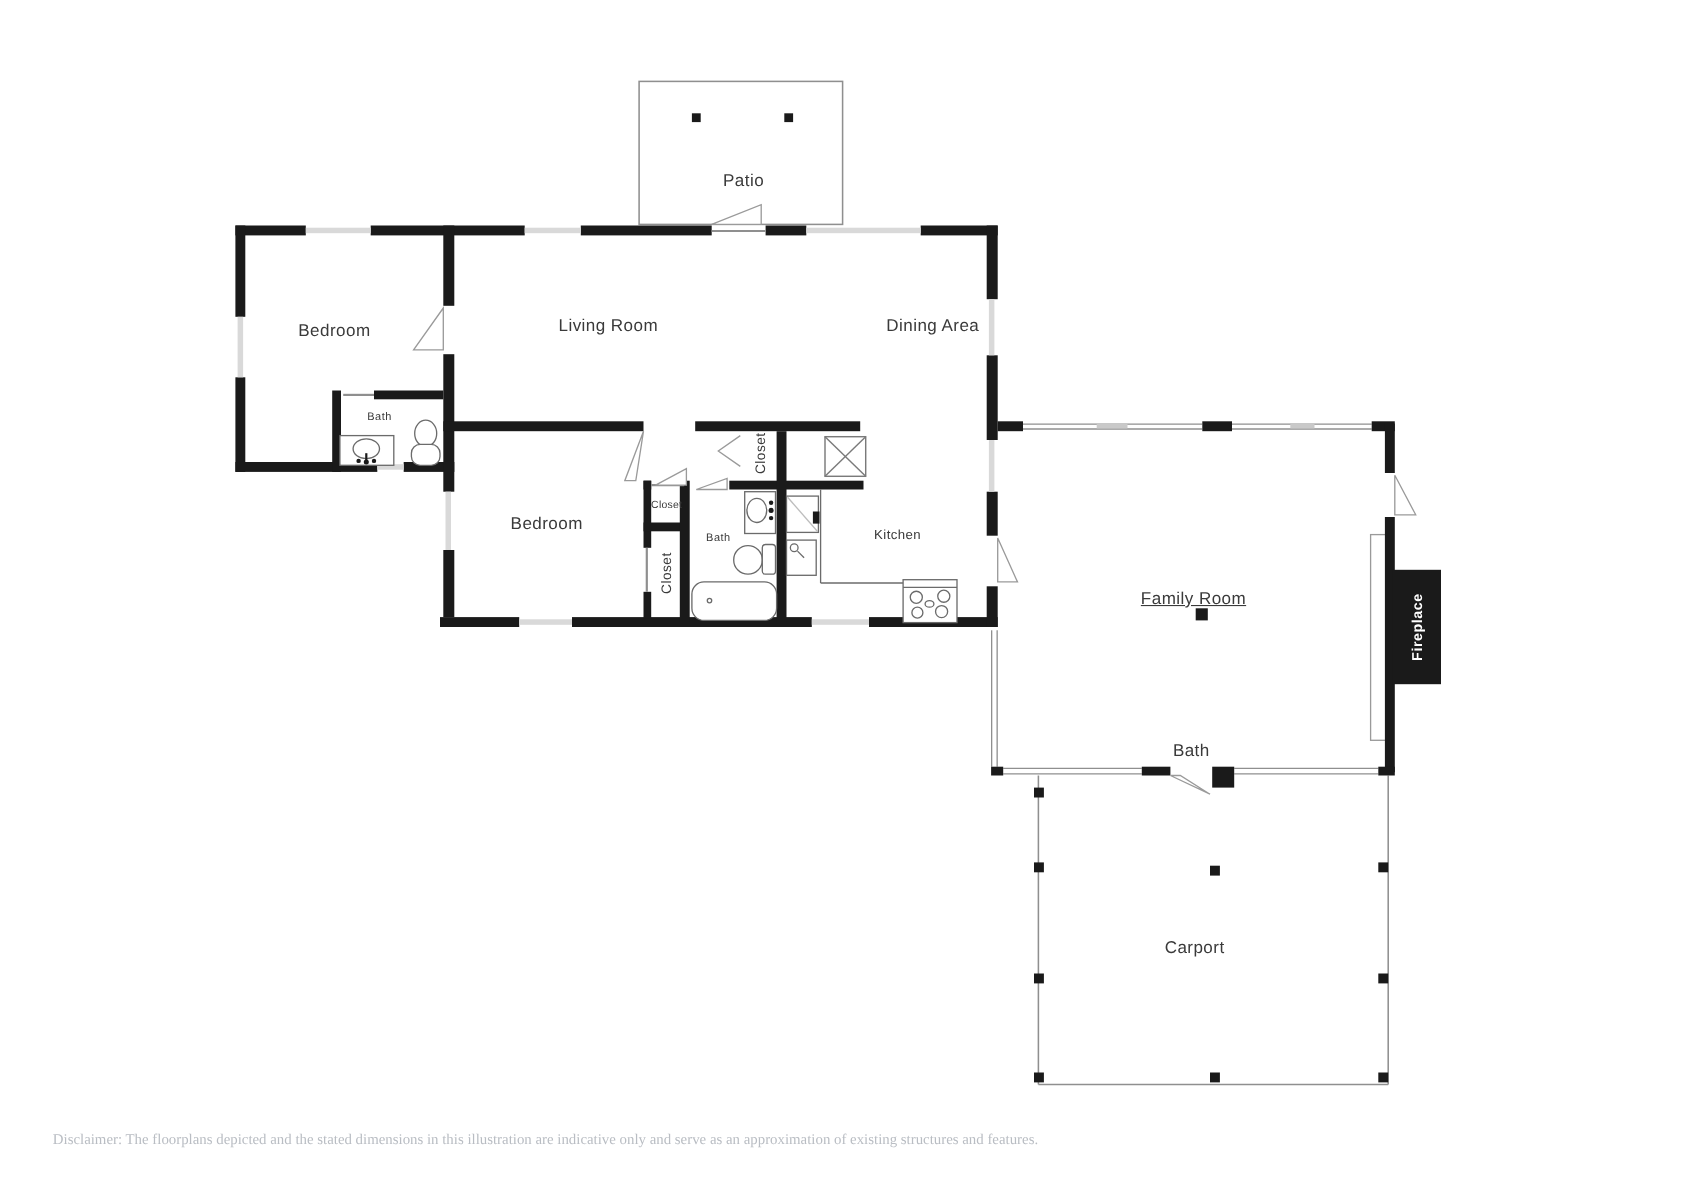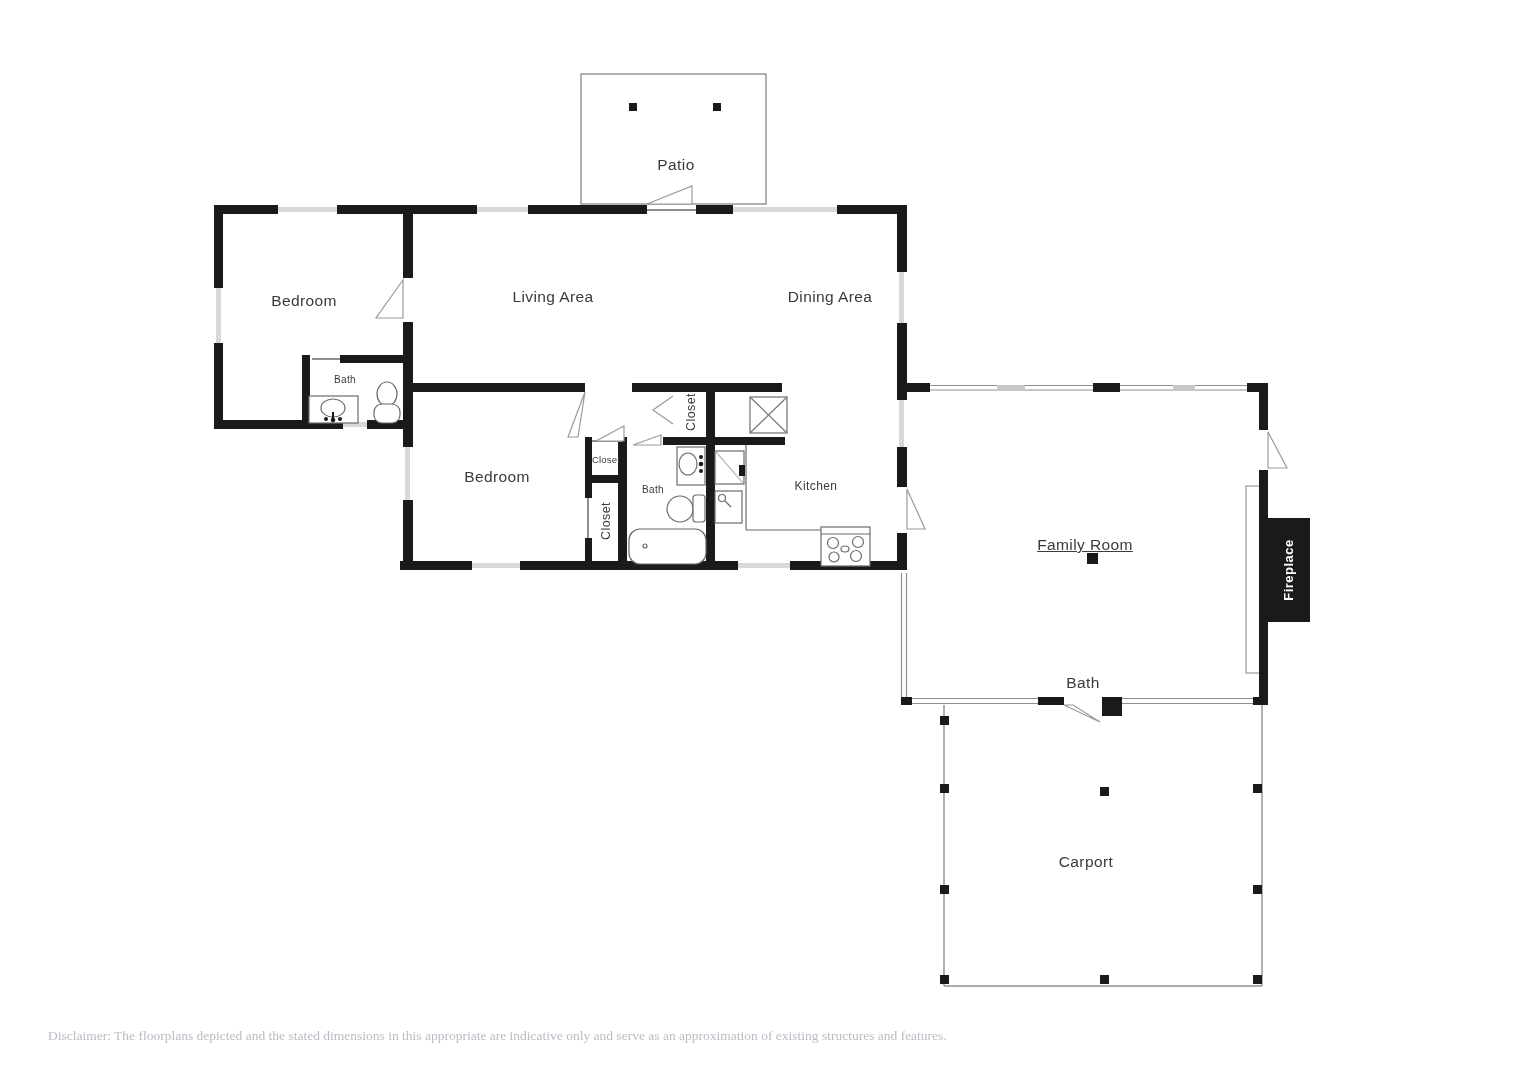--- a/index.html
+++ b/index.html
@@ -213,31 +213,31 @@
 
     <g stroke="#7a7a7a" stroke-width="1.3" fill="none">
       <rect x="750" y="397" width="37" height="36"></rect>
       <line x1="750" y1="397" x2="787" y2="433"></line>
       <line x1="787" y1="397" x2="750" y2="433"></line>
     </g>
   </svg>
 
   <div class="label" style="left:676px; top:165px;">Patio</div>
   <div class="label" style="left:304px; top:301px;">Bedroom</div>
-  <div class="label" style="left:553px; top:297px;">Living Area</div>
-  <div class="label" style="left:830px; top:297px;text-align:center;">Dining Area</div>
+  <div class="label" style="left:553px; top:297px;">Living Room</div>
+  <div class="label" style="left:848px; top:297px;text-align:center;">Dining Area</div>
   <div class="label bathsize" style="left:345px; top:379px;">Bath</div>
   <div class="label" style="left:497px; top:477px;">Bedroom</div>
   <div class="label small" style="left:606px; top:459px;">Closet</div>
   <div class="label vert" style="left:606px; top:521px;">Closet</div>
   <div class="label vert" style="left:691px; top:412px;">Closet</div>
   <div class="label bathsize" style="left:653px; top:489px;">Bath</div>
   <div class="label kitchen" style="left:816px; top:486px;">Kitchen</div>
   <div class="label" style="left:1085px; top:545px;text-decoration:underline;">Family Room</div>
   <div class="label fireplace" style="left:1288px; top:570px;">Fireplace</div>
   <div class="label" style="left:1083px; top:683px;">Bath</div>
   <div class="label" style="left:1086px; top:839px;margin-top:23px;">Carport</div>
 
   <div class="disclaimer">
-    <div>Disclaimer: The floorplans depicted and the stated dimensions in this appropriate are indicative only and serve as an approximation of existing structures and features.</div>
+    <div>Disclaimer: The floorplans depicted and the stated dimensions in this illustration are indicative only and serve as an approximation of existing structures and features.</div>
   </div>
 
 </div>
 
 </body></html>

